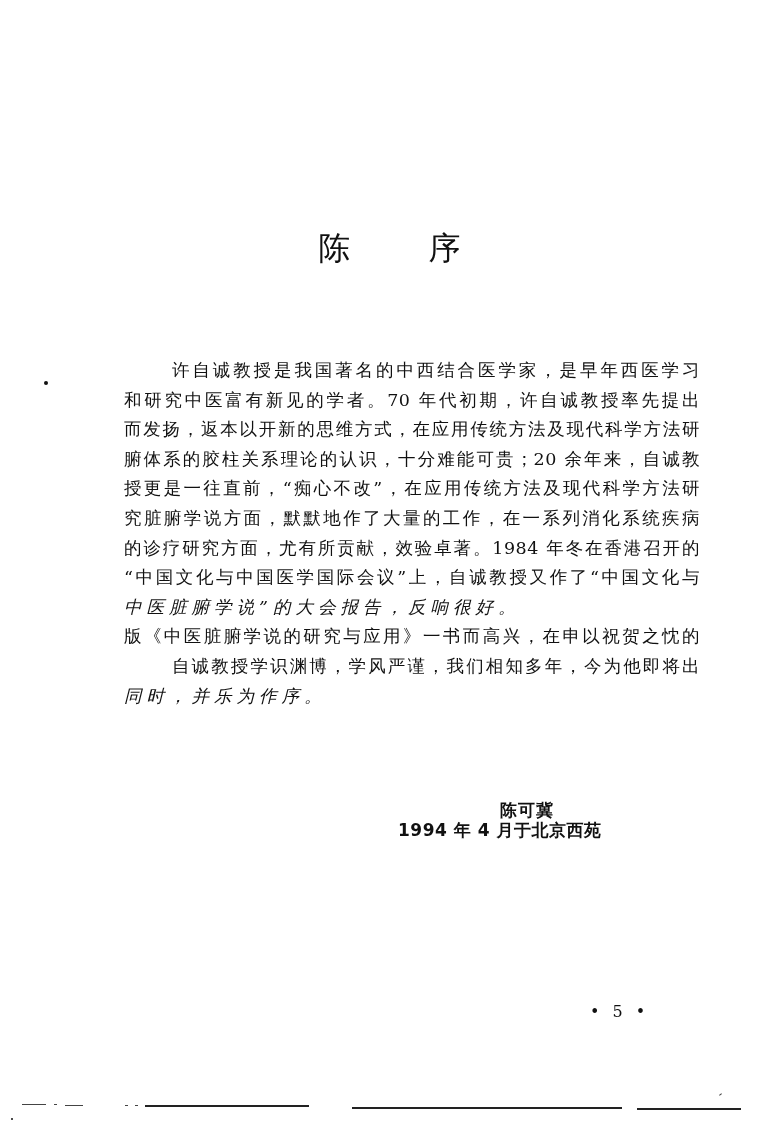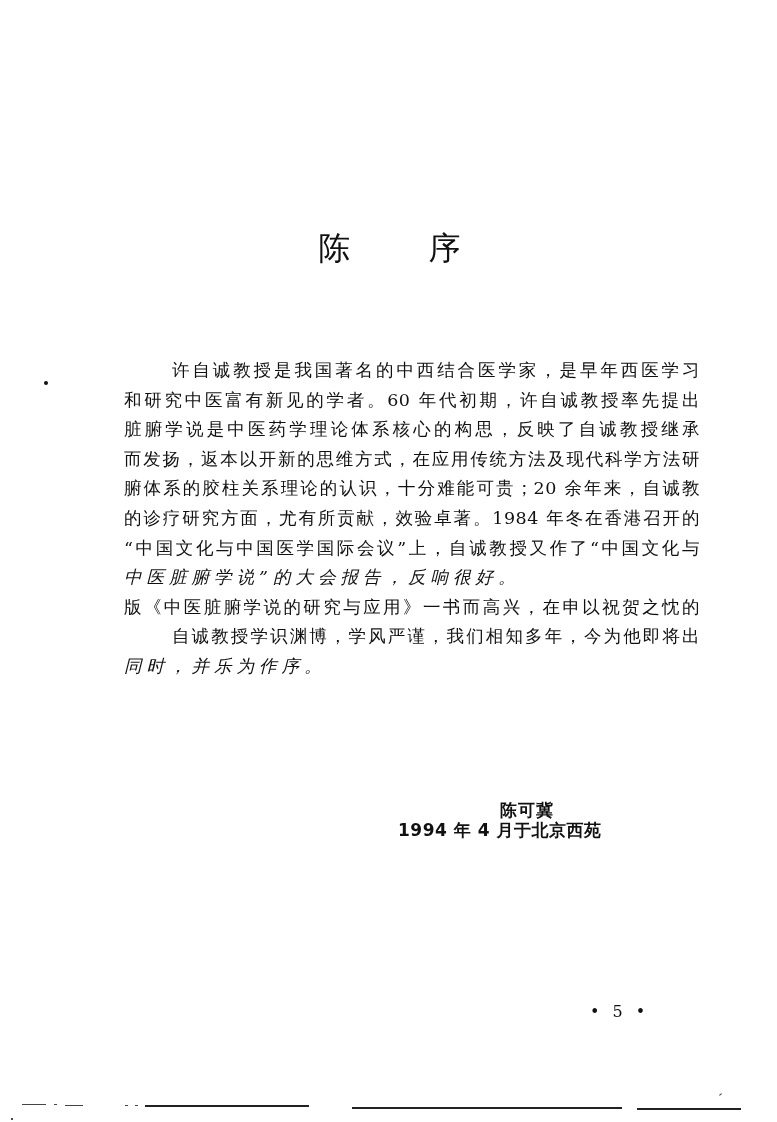--- a/index.html
+++ b/index.html
@@ -121,24 +121,25 @@
 <div class="page">
 
   <h1 class="title" style="margin:0;">
     <span>陈</span>
     <span>序</span>
   </h1>
 
   <div class="body-text">
     <div>
       <div class="line indent">许自诚教授是我国著名的中西结合医学家，是早年西医学习</div>
-      <div class="line">和研究中医富有新见的学者。60 年代初期，许自诚教授率先提出</div>
-      <div class="line">脏腑学说是中医药学理论体系核心的构思，反映了自诚教授继承</div>
+      <div class="line">和研究中医富有新见的学者。70 年代初期，许自诚教授率先提出</div>
       <div class="line">而发扬，返本以开新的思维方式，在应用传统方法及现代科学方法研</div>
       <div class="line">腑体系的胶柱关系理论的认识，十分难能可贵；20 余年来，自诚教</div>
+      <div class="line">授更是一往直前，“痴心不改”，在应用传统方法及现代科学方法研</div>
+      <div class="line">究脏腑学说方面，默默地作了大量的工作，在一系列消化系统疾病</div>
       <div class="line">的诊疗研究方面，尤有所贡献，效验卓著。1984 年冬在香港召开的</div>
       <div class="line">“中国文化与中国医学国际会议”上，自诚教授又作了“中国文化与</div>
       <div class="line last">中医脏腑学说”的大会报告，反响很好。</div>
     </div>
     <div>
       <div class="line">版《中医脏腑学说的研究与应用》一书而高兴，在申以祝贺之忱的</div>
       <div class="line indent">自诚教授学识渊博，学风严谨，我们相知多年，今为他即将出</div>
       <div class="line last">同时，并乐为作序。</div>
     </div>
   </div>

